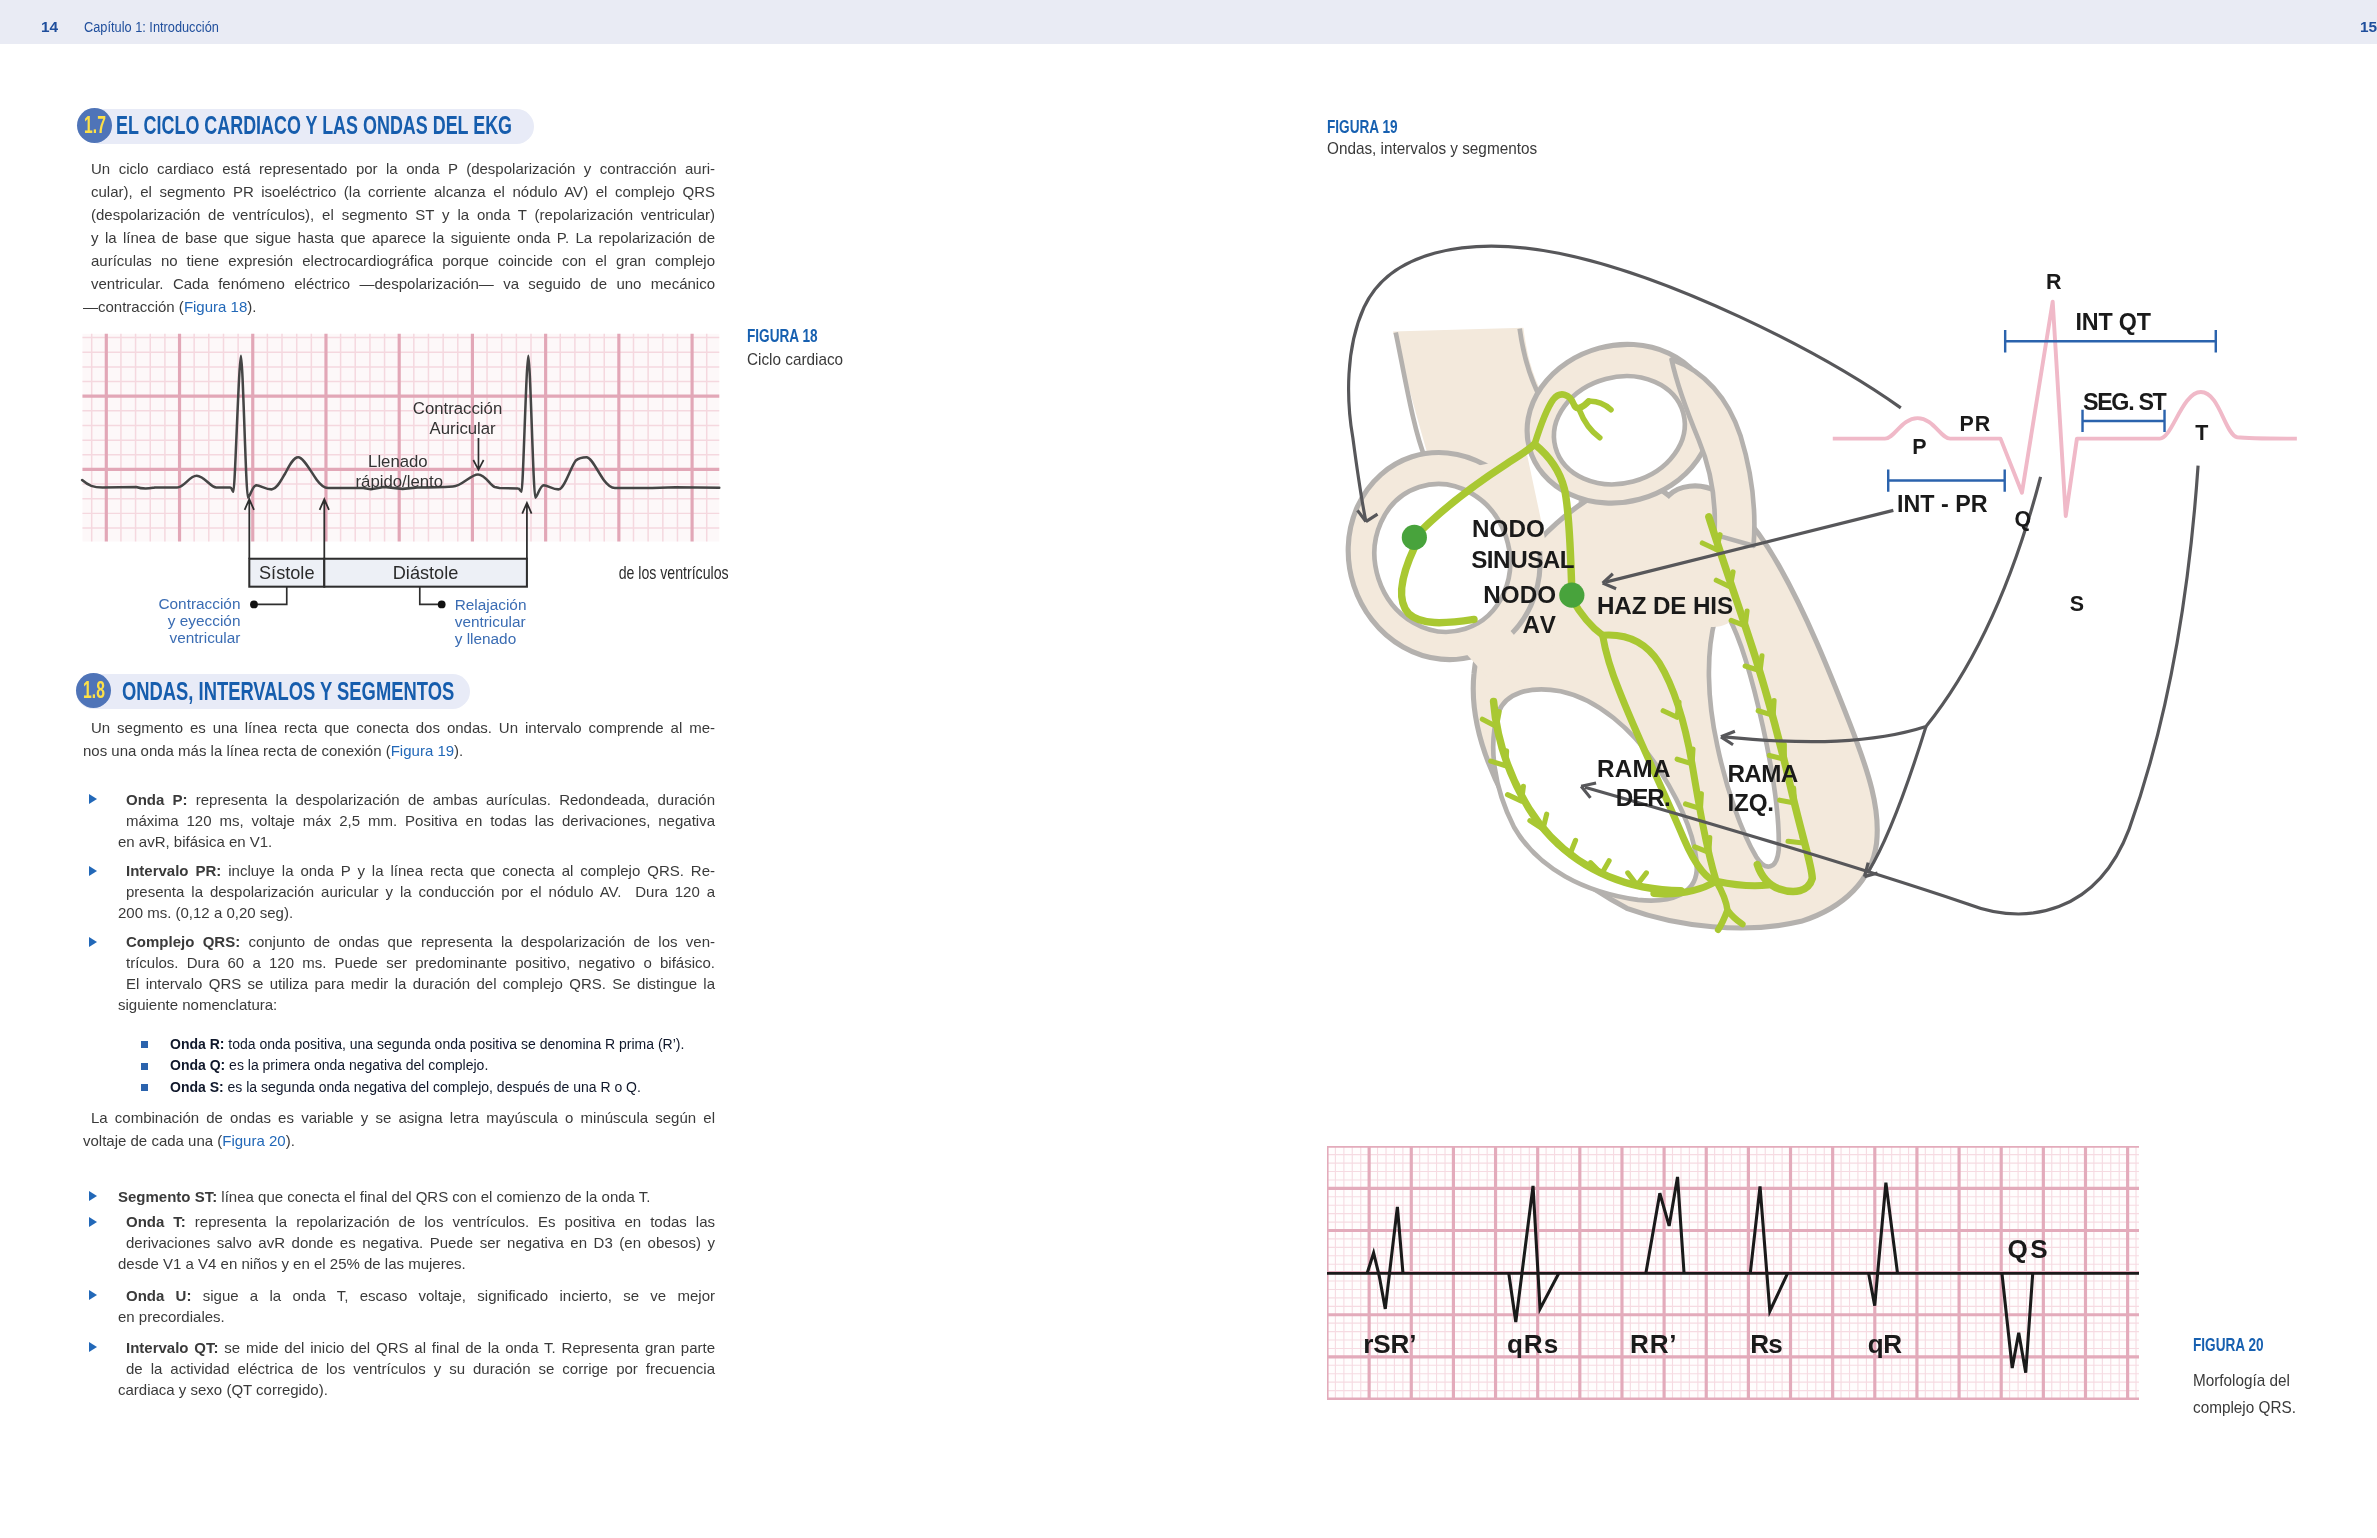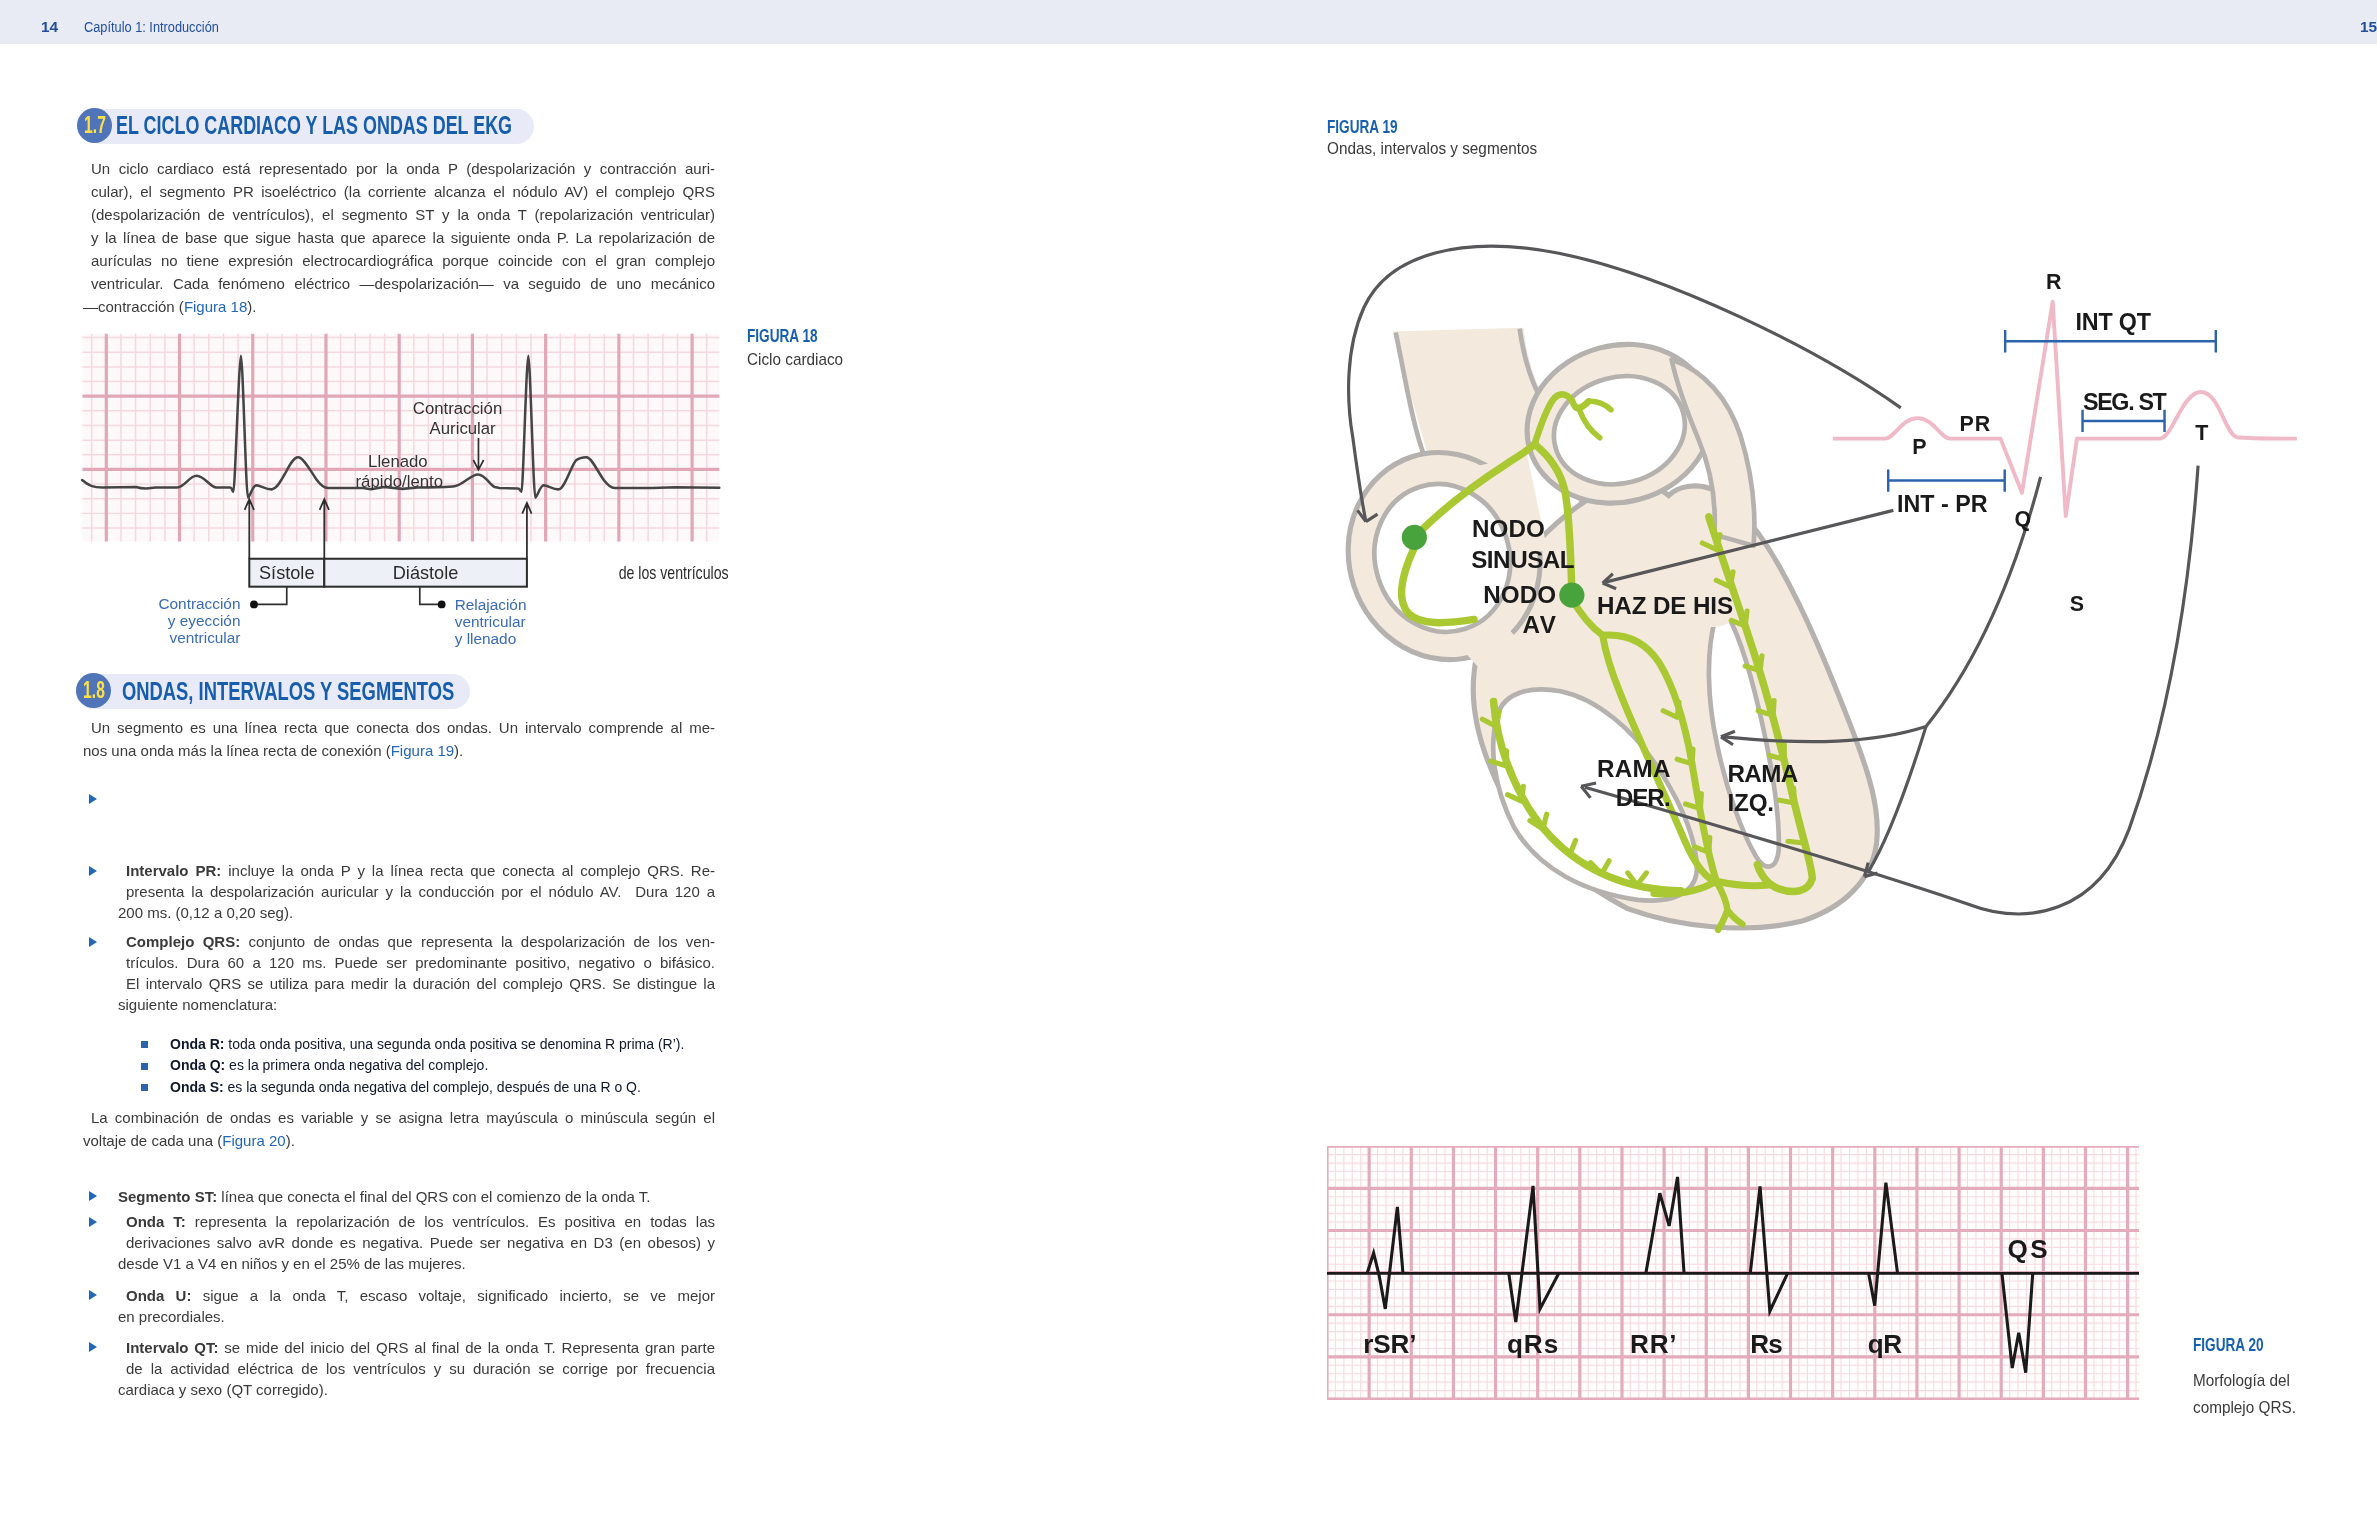--- a/index.html
+++ b/index.html
@@ -104,20 +104,25 @@
   <div class="pill" style="left:76px; top:674px; width:394px; height:35px;"></div>
   <div class="badge" style="left:76px; top:673px;"><span>1.8</span></div>
   <div class="sect-title sx" style="left:122px; top:677px; transform:scaleX(0.735);">ONDAS, INTERVALOS Y SEGMENTOS</div>
 
   <div class="abs body-txt" style="left:83px; top:716px; width:632px;">
     <div class="jline">Un segmento es una línea recta que conecta dos ondas. Un intervalo comprende al me-</div>
     <div>nos una onda más la línea recta de conexión (<span class="blue">Figura 19</span>).</div>
   </div>
 
   <div class="marker1" style="left:89px; top:794px;"></div>
+  <div class="abs list-txt" style="left:118px; top:789px; width:597px;">
+    <div class="jline"><b>Onda P:</b> representa la despolarización de ambas aurículas. Redondeada, duración</div>
+    <div class="jline">máxima 120 ms, voltaje máx 2,5 mm. Positiva en todas las derivaciones, negativa</div>
+    <div>en avR, bifásica en V1.</div>
+  </div>
 
   <div class="marker1" style="left:89px; top:866px;"></div>
   <div class="abs list-txt" style="left:118px; top:860px; width:597px;">
     <div class="jline"><b>Intervalo PR:</b> incluye la onda P y la línea recta que conecta al complejo QRS. Re-</div>
     <div class="jline">presenta la despolarización auricular y la conducción por el nódulo AV.&nbsp; Dura 120 a</div>
     <div>200 ms. (0,12 a 0,20 seg).</div>
   </div>
 
   <div class="marker1" style="left:89px; top:937px;"></div>
   <div class="abs list-txt" style="left:118px; top:931px; width:597px;">

